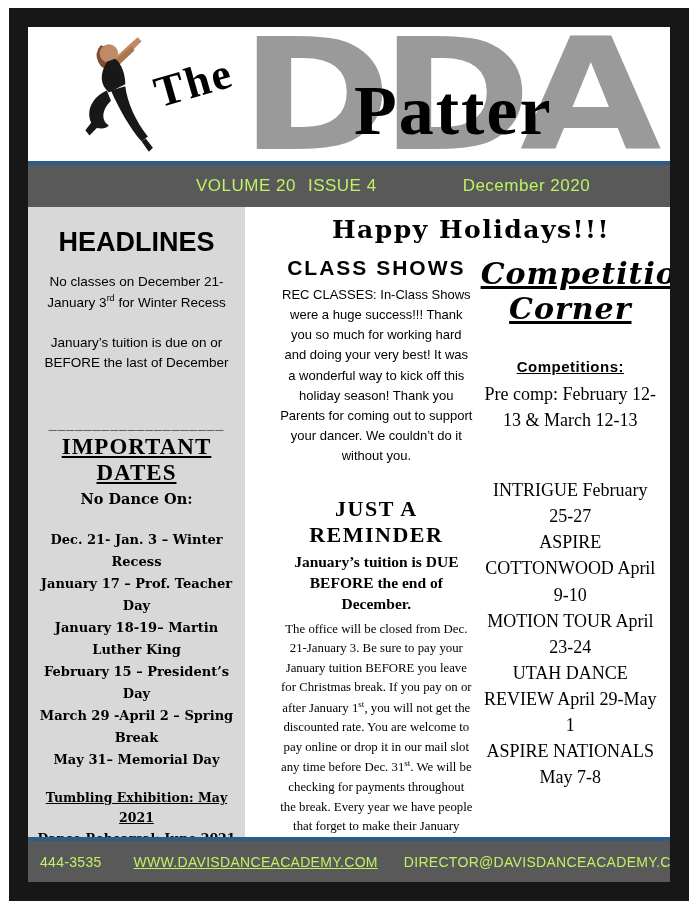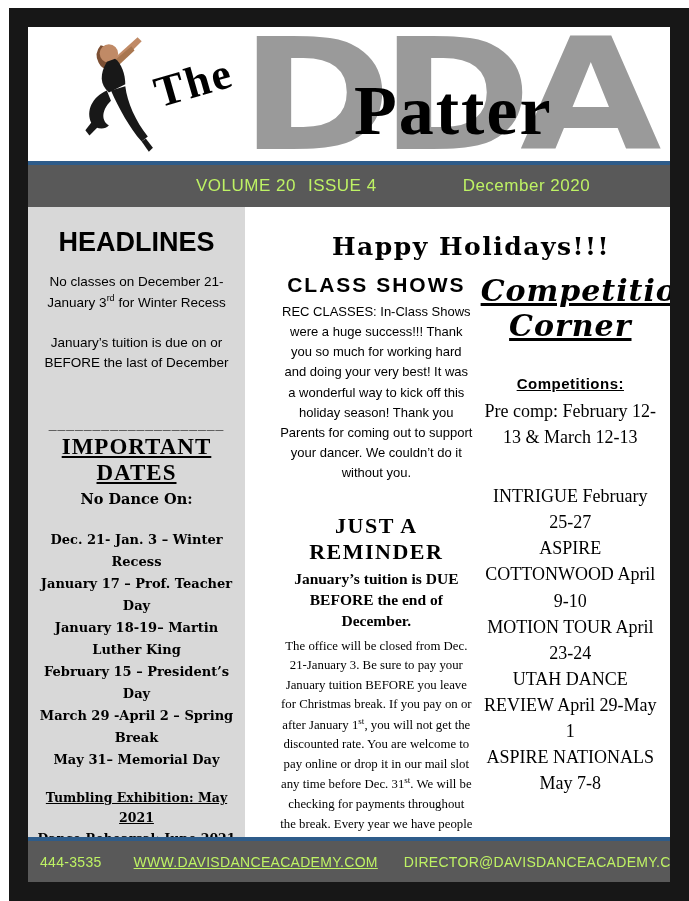--- a/index.html
+++ b/index.html
@@ -60,21 +60,21 @@
   .sb-divider{font-weight:bold;font-size:14px;letter-spacing:1px;margin-top:42px;
     white-space:nowrap;overflow:hidden;}
   .sb-dates-title{
     font-family:"Liberation Serif", serif;font-size:23px;font-weight:bold;
     text-decoration:underline;letter-spacing:1px;margin:2px 0 4px;
   }
   .sb-nodance{font-family:"DejaVu Serif", serif;font-size:14.5px;font-weight:bold;margin-bottom:22px;}
   .sb-date-list{font-family:"DejaVu Serif", serif;font-weight:bold;font-size:13px;line-height:1.7;margin-bottom:16px;}
   .sb-events{font-family:"DejaVu Serif", serif;font-weight:bold;font-size:12.5px;line-height:1.65;}
   .sb-events div{text-decoration:underline;}
-  .content{flex:1;padding:17px 8px 0 8px;display:flex;flex-direction:column;min-width:0;}
+  .content{flex:1;padding:0 8px 0 8px;display:flex;flex-direction:column;min-width:0;}
   .holiday-title{
     text-align:center;font-family:"DejaVu Serif", serif;font-weight:bold;
     font-size:25px;letter-spacing:1.5px;margin:8px 0 0;
   }
   .columns{display:flex;flex:1;min-height:0;}
   .center-col{width:52%;text-align:center;padding:0 6px 0 0;}
   .right-col{width:48%;text-align:center;padding:0 2px;}
   .class-shows-title{font-size:21px;font-weight:bold;letter-spacing:2px;margin:12px 0 5px;}
   .class-shows-body{font-size:13px;line-height:1.55;}
   .reminder-title{font-family:Liberation Serif, serif;font-size:22px;font-weight:900;letter-spacing:1.5px;margin:30px 0 4px;}
@@ -85,21 +85,21 @@
     font-family:"Liberation Serif", serif;font-style:italic;font-weight:bold;
     font-size:23px;text-decoration:underline;letter-spacing:2px;margin:24px 0 8px;
   }
   .emails-body{font-size:13px;line-height:1.55;}
   .comp-title{
     font-family:"DejaVu Serif", serif;font-style:italic;font-weight:bold;
     font-size:30px;text-decoration:underline;letter-spacing:1px;margin:12px 0 0;
   }
   .comp-sub{font-size:15px;font-weight:bold;text-decoration:underline;letter-spacing:0.5px;margin:32px 0 6px;}
   .comp-list{font-family:"Liberation Serif", serif;font-size:18px;line-height:1.45;}
-  .comp-list .comp-item-first{margin-bottom:33px;}
+  .comp-list .comp-item-first{margin-bottom:44px;}
   .follow{margin-top:26px;font-family:"Liberation Serif", serif;}
   .follow-label{font-size:13.5px;letter-spacing:1px;}
   .follow-line{font-size:24px;line-height:1.5;}
   
   .footer{
     height:45px;flex:0 0 45px;border-top:4px solid var(--accent-blue);
     background:var(--bar-gray);color:#bef264;
     display:flex;align-items:center;font-size:14px;letter-spacing:0.3px;
     padding:0 10px;white-space:nowrap;
   }

